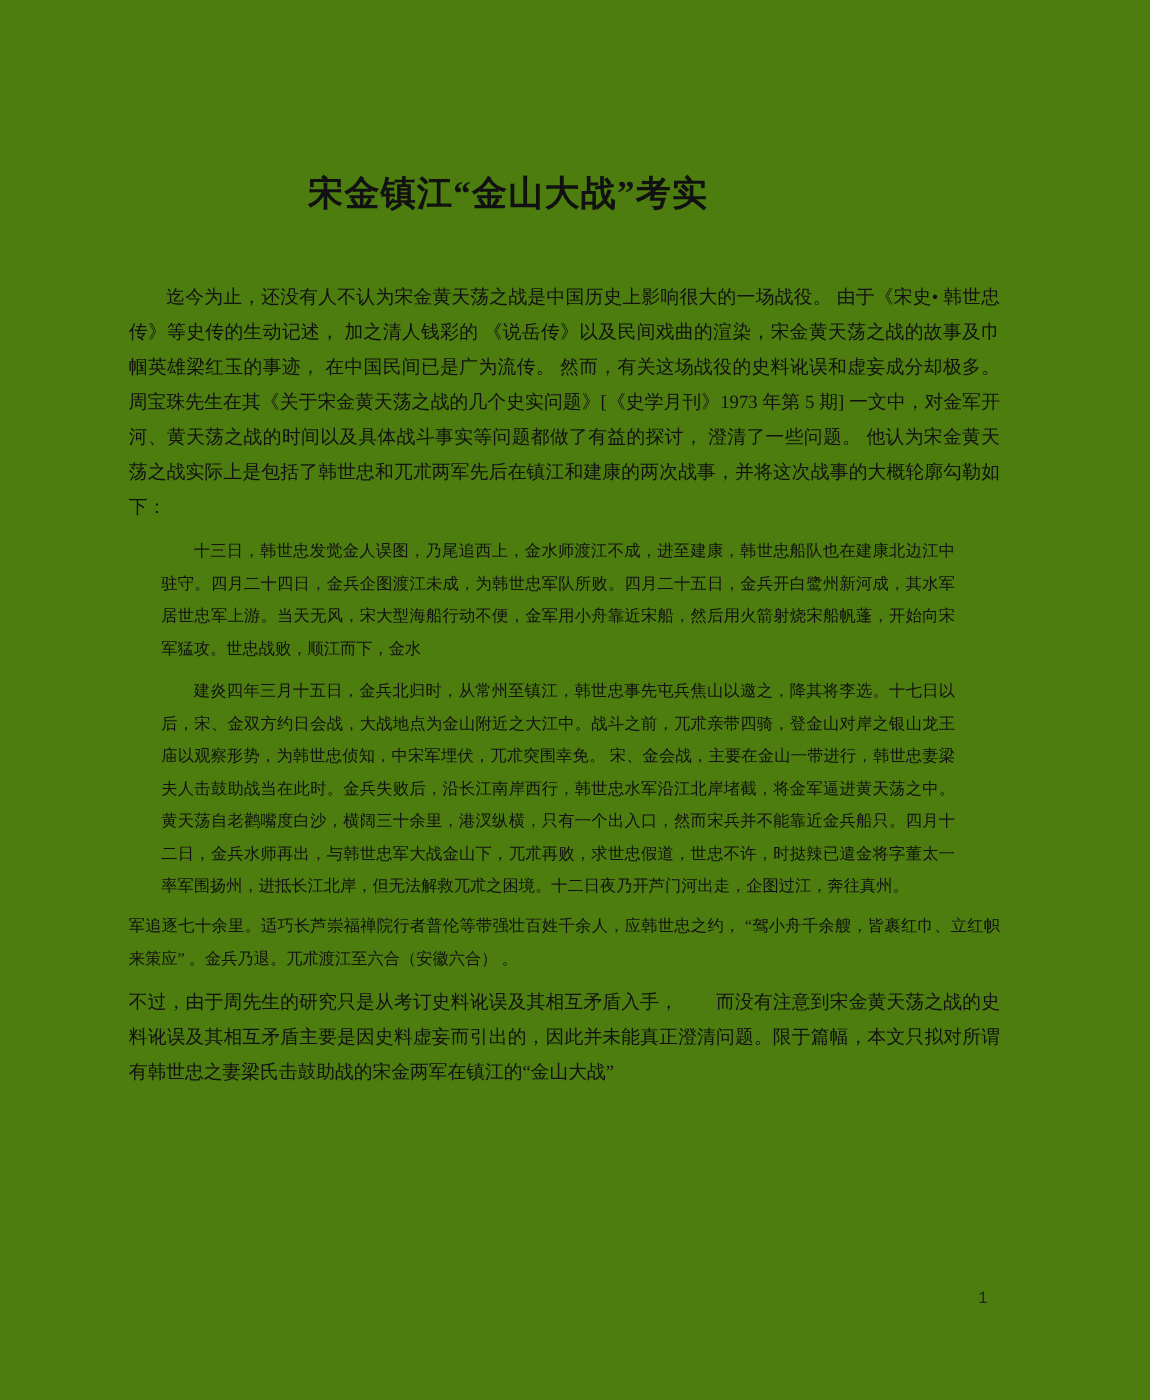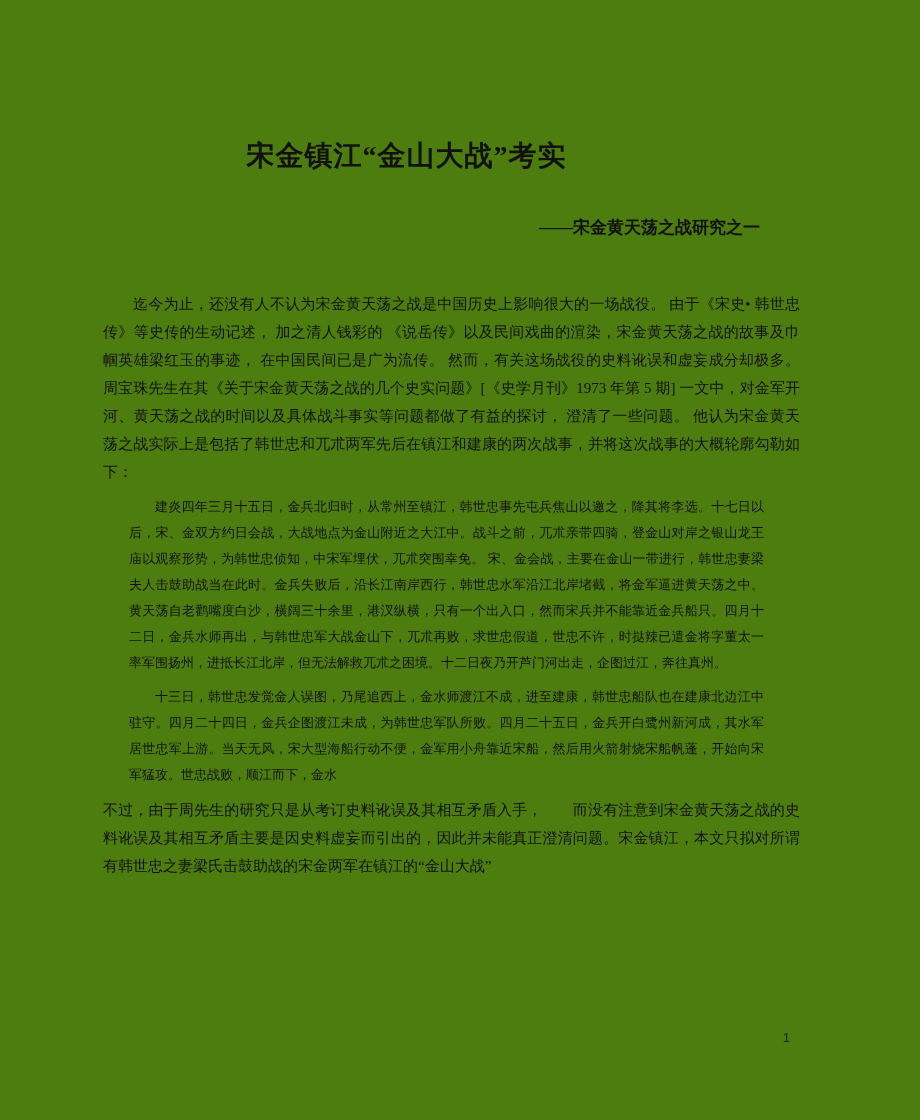--- a/index.html
+++ b/index.html
@@ -70,19 +70,19 @@
     font-size: 13px;
     font-family: "Liberation Sans", "DejaVu Sans", sans-serif;
     color: #222222;
   }
 </style>
 </head>
 <body>
 
 <div class="page">
   <h1 class="doc-title">宋金镇江“金山大战”考实</h1>
-  <div class="doc-subtitle">——宋金黄天荡之战研究之一</div>
   <p class="intro">迄今为止，还没有人不认为宋金黄天荡之战是中国历史上影响很大的一场战役。 由于《宋史• 韩世忠传》等史传的生动记述， 加之清人钱彩的 《说岳传》以及民间戏曲的渲染，宋金黄天荡之战的故事及巾帼英雄梁红玉的事迹， 在中国民间已是广为流传。 然而，有关这场战役的史料讹误和虚妄成分却极多。 周宝珠先生在其《关于宋金黄天荡之战的几个史实问题》[《史学月刊》1973 年第 5 期] 一文中，对金军开河、黄天荡之战的时间以及具体战斗事实等问题都做了有益的探讨， 澄清了一些问题。 他认为宋金黄天荡之战实际上是包括了韩世忠和兀朮两军先后在镇江和建康的两次战事，并将这次战事的大概轮廓勾勒如下：</p>
+  <p class="quote">十三日，韩世忠发觉金人误图，乃尾追西上，金水师渡江不成，进至建康，韩世忠船队也在建康北边江中驻守。四月二十四日，金兵企图渡江未成，为韩世忠军队所败。四月二十五日，金兵开白鹭州新河成，其水军居世忠军上游。当天无风，宋大型海船行动不便，金军用小舟靠近宋船，然后用火箭射烧宋船帆蓬，开始向宋军猛攻。世忠战败，顺江而下，金水</p>
   <p class="quote">建炎四年三月十五日，金兵北归时，从常州至镇江，韩世忠事先屯兵焦山以邀之，降其将李选。十七日以后，宋、金双方约日会战，大战地点为金山附近之大江中。战斗之前，兀朮亲带四骑，登金山对岸之银山龙王庙以观察形势，为韩世忠侦知，中宋军埋伏，兀朮突围幸免。 宋、金会战，主要在金山一带进行，韩世忠妻梁夫人击鼓助战当在此时。金兵失败后，沿长江南岸西行，韩世忠水军沿江北岸堵截，将金军逼进黄天荡之中。黄天荡自老鹳嘴度白沙，横阔三十余里，港汊纵横，只有一个出入口，然而宋兵并不能靠近金兵船只。四月十二日，金兵水师再出，与韩世忠军大战金山下，兀朮再败，求世忠假道，世忠不许，时挞辣已遣金将字董太一率军围扬州，进抵长江北岸，但无法解救兀朮之困境。十二日夜乃开芦门河出走，企图过江，奔往真州。</p>
-  <p class="quote">十三日，韩世忠发觉金人误图，乃尾追西上，金水师渡江不成，进至建康，韩世忠船队也在建康北边江中驻守。四月二十四日，金兵企图渡江未成，为韩世忠军队所败。四月二十五日，金兵开白鹭州新河成，其水军居世忠军上游。当天无风，宋大型海船行动不便，金军用小舟靠近宋船，然后用火箭射烧宋船帆蓬，开始向宋军猛攻。世忠战败，顺江而下，金水</p>
-  <p class="closing">不过，由于周先生的研究只是从考订史料讹误及其相互矛盾入手，　　而没有注意到宋金黄天荡之战的史料讹误及其相互矛盾主要是因史料虚妄而引出的，因此并未能真正澄清问题。宋金镇江，本文只拟对所谓有韩世忠之妻梁氏击鼓助战的宋金两军在镇江的“金山大战”</p>
+  <p class="quote-cont">军追逐七十余里。适巧长芦崇福禅院行者普伦等带强壮百姓千余人，应韩世忠之约， “驾小舟千余艘，皆裹红巾、立红帜来策应” 。金兵乃退。兀朮渡江至六合（安徽六合） 。</p>
+  <p class="closing">不过，由于周先生的研究只是从考订史料讹误及其相互矛盾入手，　　而没有注意到宋金黄天荡之战的史料讹误及其相互矛盾主要是因史料虚妄而引出的，因此并未能真正澄清问题。限于篇幅，本文只拟对所谓有韩世忠之妻梁氏击鼓助战的宋金两军在镇江的“金山大战”</p>
   <div class="page-number">1</div>
 </div>
 
 </body></html>

